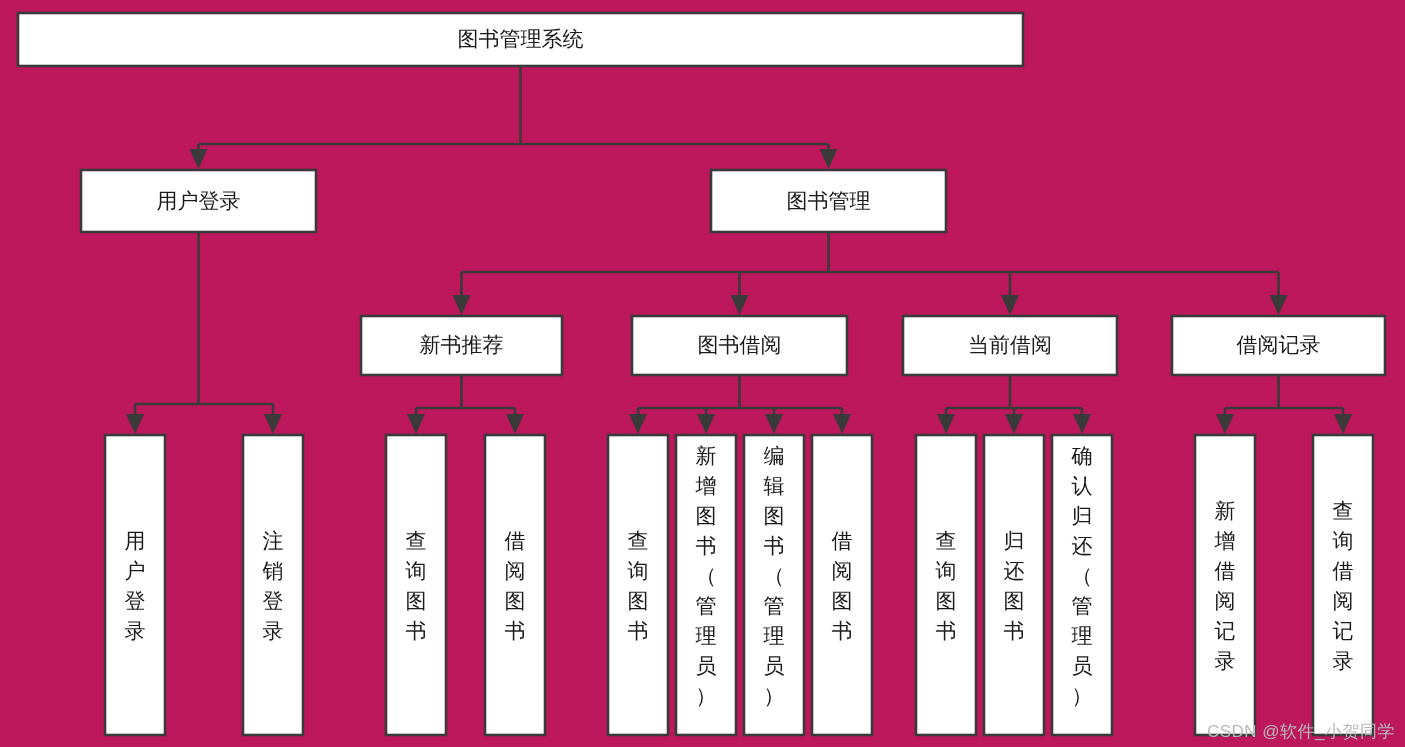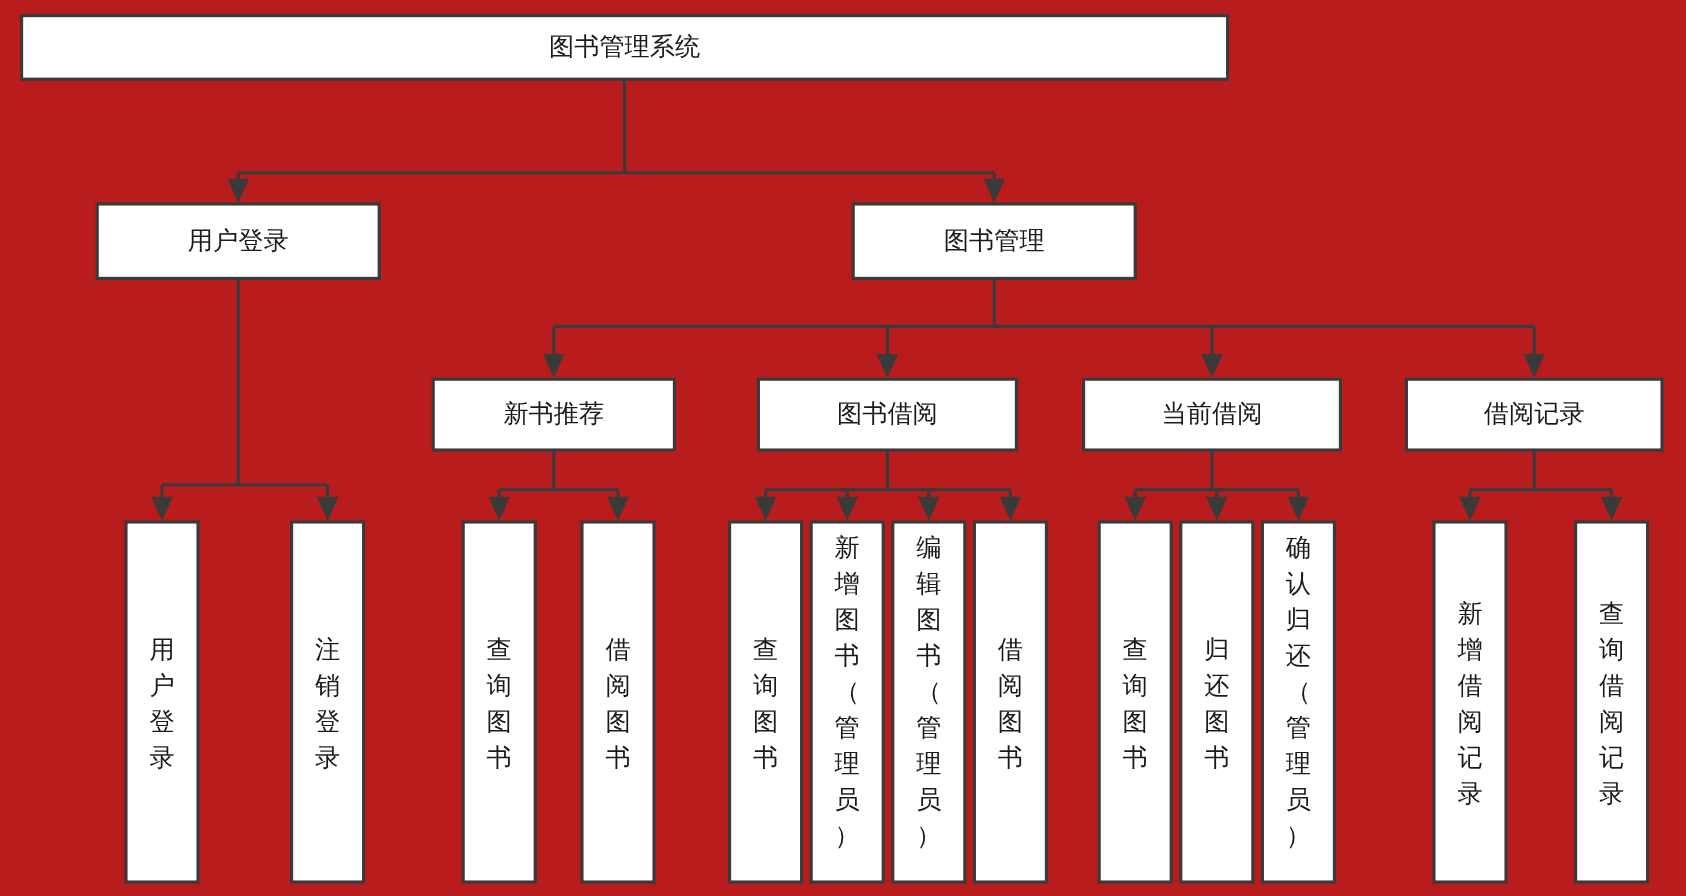--- a/index.html
+++ b/index.html
@@ -12,21 +12,21 @@
     width: 1405px;
     height: 747px;
     font-family: "Liberation Sans", "DejaVu Sans", sans-serif;
     overflow: hidden;
     position: relative;
   }
   #diagram-root {
     position: relative;
     width: 1405px;
     height: 747px;
-    background: #b91c1c;
+    background: #be185d;
   }
   svg#flowchart {
     position: absolute;
     top: 0;
     left: 0;
     width: 1405px;
     height: 747px;
     display: block;
   }
   .node-box {
@@ -218,13 +218,14 @@
         <g>
           <rect class="node-box" x="1195" y="435" width="60" height="300"></rect>
           <text class="node-label-vertical" x="1225" y="518.4"><tspan x="1225" dy="0">新</tspan><tspan x="1225" dy="30">增</tspan><tspan x="1225" dy="30">借</tspan><tspan x="1225" dy="30">阅</tspan><tspan x="1225" dy="30">记</tspan><tspan x="1225" dy="30">录</tspan></text>
         </g>
         <g>
           <rect class="node-box" x="1313" y="435" width="60" height="300"></rect>
           <text class="node-label-vertical" x="1343" y="518.4"><tspan x="1343" dy="0">查</tspan><tspan x="1343" dy="30">询</tspan><tspan x="1343" dy="30">借</tspan><tspan x="1343" dy="30">阅</tspan><tspan x="1343" dy="30">记</tspan><tspan x="1343" dy="30">录</tspan></text>
         </g>
       </g>
   </svg>
+  <div class="watermark">CSDN @软件_小贺同学</div>
 </div>
 
 </body></html>

